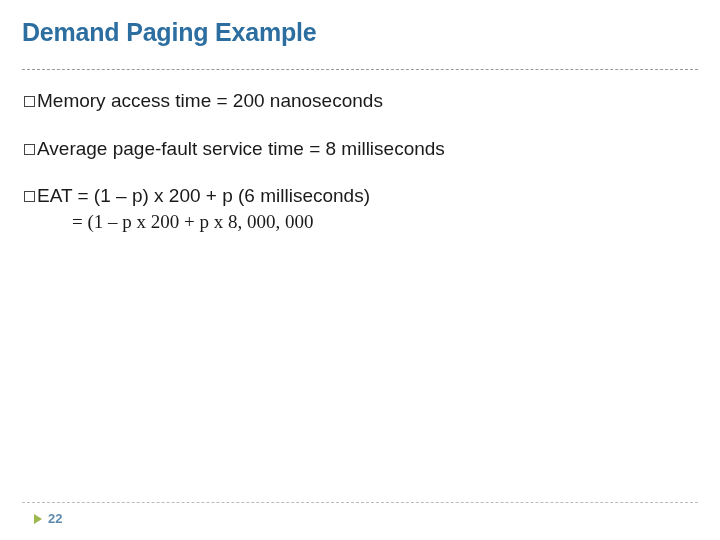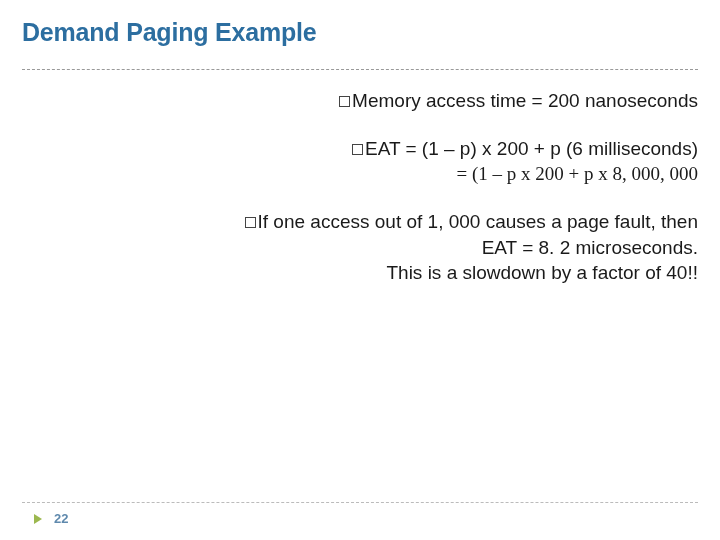--- a/index.html
+++ b/index.html
@@ -1,55 +1,53 @@
 <!DOCTYPE html>
 <html><head>
 <meta charset="utf-8">
 <style>
   * { margin: 0; padding: 0; box-sizing: border-box; }
   html, body { width: 720px; height: 540px; font-family: Arial, Helvetica, sans-serif; background: #fff; }
   .slide { width: 720px; height: 540px; position: relative; padding: 18px 22px 0 22px; }
   .title { color: #2c6ea0; font-size: 25px; font-weight: bold; letter-spacing: -0.2px; }
   .hr-dashed-top { margin-top: 22px; border: none; border-top: 1.5px dashed #999; height: 0; }
   .content { margin-top: 18px; padding-left: 2px; }
-  .bullet { margin-bottom: 22px; font-size: 19px; color: #1a1a1a; line-height: 1.35; text-align: right; }
+  .bullet { margin-bottom: 22px; font-size: 19px; color: #1a1a1a; line-height: 1.35; }
   .bullet .box { display: inline-block; width: 11px; height: 11px; border: 1.5px solid #444; vertical-align: baseline; margin-right: 2px; position: relative; top: 0px; }
   .indent { padding-left: 48px; font-family: Liberation Serif, serif; }
   .footer { position: absolute; left: 22px; right: 22px; bottom: 14px; }
   .hr-dashed-bot { border: none; border-top: 1px dashed #bbb; height: 0; margin-bottom: 8px; }
-  .pagenum { display: flex; align-items: center; gap: 12px; padding-left: 12px; text-align: right; }
+  .pagenum { display: flex; align-items: center; gap: 6px; padding-left: 12px; text-align: right; }
   .tri { width: 0; height: 0; border-top: 5px solid transparent; border-bottom: 5px solid transparent; border-left: 8px solid #9cb84f; }
   .pnum { color: #5f89ad; font-size: 13px; font-weight: bold; }
 </style>
 </head>
 <body>
 
 <div class="slide">
 
   <div class="title">Demand Paging Example</div>
 
   <hr class="hr-dashed-top">
 
   <div class="content">
 
     <div class="bullet">
       <span class="box"></span><span>Memory</span><span> access time = 200 nanoseconds</span>
     </div>
 
+    <div class="bullet">
+      <span class="box"></span><span>Average</span><span> page-fault service time = 8 milliseconds</span>
+    </div>
 
     <div class="bullet">
       <span class="box"></span><span>EAT</span><span> = (1 – p) x 200 + p (6 milliseconds)</span>
       <div class="indent">= (1 – p  x 200 + p x 8, 000, 000</div>
     </div>
 
-    <div class="bullet">
-      <span class="box"></span><span>If</span><span> one access out of 1, 000 causes a page fault, then</span>
-      <div style="padding-left:38px">EAT = 8. 2 microseconds.</div>
-      <div style="padding-left:26px">This is a slowdown by a factor of 40!!</div>
-    </div>
 
   </div>
 
   <div class="footer">
     <hr class="hr-dashed-bot">
     <div class="pagenum">
       <div class="tri"></div>
       <span class="pnum">22</span>
     </div>
   </div>

